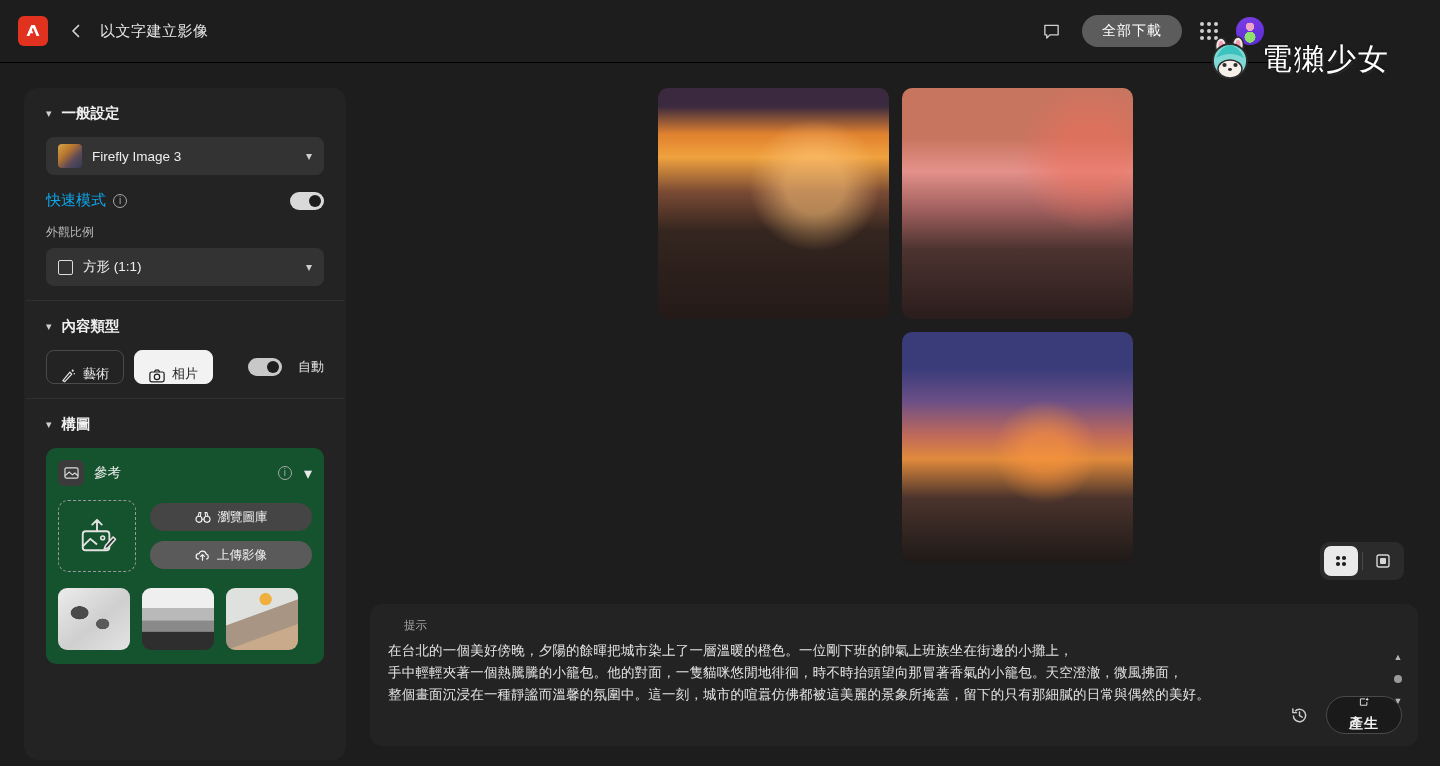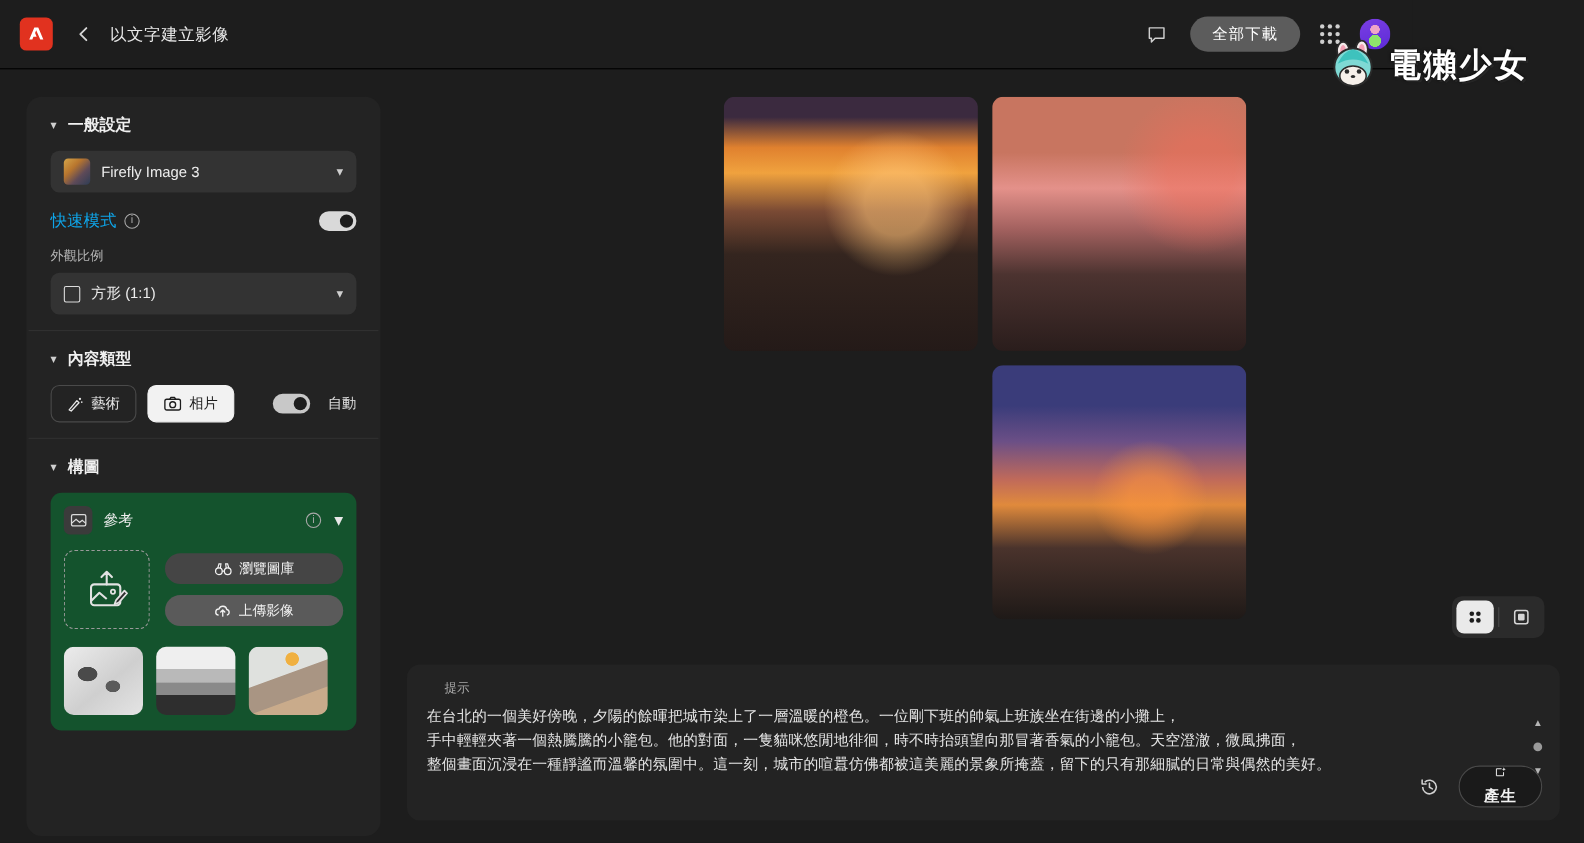--- a/index.html
+++ b/index.html
@@ -51,21 +51,21 @@
 
   
   .watermark {
     position:absolute; top:36px; left:1208px;
     display:flex; align-items:center; gap:6px; pointer-events:none; z-index:30;
   }
   .wm-mascot {
     width:48px; height:46px; position:relative;
   }
   .wm-text {
-    font-size:30px; font-weight:bold; color:#ffffff; letter-spacing:2px;
+    font-size:30px; font-weight:normal; color:#ffffff; letter-spacing:2px;
     text-shadow: 0 0 3px rgba(0,0,0,.9), 2px 2px 0 #2a2a2a;
     font-family:"DejaVu Sans","Liberation Sans",sans-serif;
   }
 
   
   .panel {
     position:absolute; top:88px; left:24px; width:322px; height:672px;
     background:#232323; border-radius:14px; overflow:hidden;
   }
   .section { padding:16px 22px 14px; }
@@ -107,21 +107,21 @@
   }
   .toggle::after {
     content:""; position:absolute; top:3px; right:3px;
     width:12px; height:12px; border-radius:50%; background:#1d1d1d;
   }
   .toggle.dim { background:#c8c8c8; }
 
   
   .ctype-row { display:flex; align-items:center; gap:10px; }
   .pill {
-    height:34px; border-radius:8px; display:flex; align-items:center;
+    height:34px; border-radius:8px; display:flex; align-items:flex-end;
     gap:7px; padding:0 14px; font-size:13px; cursor:pointer;
     border:1px solid #4a4a4a; background:transparent; color:#e6e6e6;
     font-family:inherit;
   }
   .pill.active { background:#f2f2f2; color:#1d1d1d; border-color:#f2f2f2; }
   .auto-label { font-size:13px; color:#e0e0e0; margin-left:6px; }
   .auto-wrap { margin-left:auto; display:flex; align-items:center; gap:10px; }
 
   
   .ref-card {

